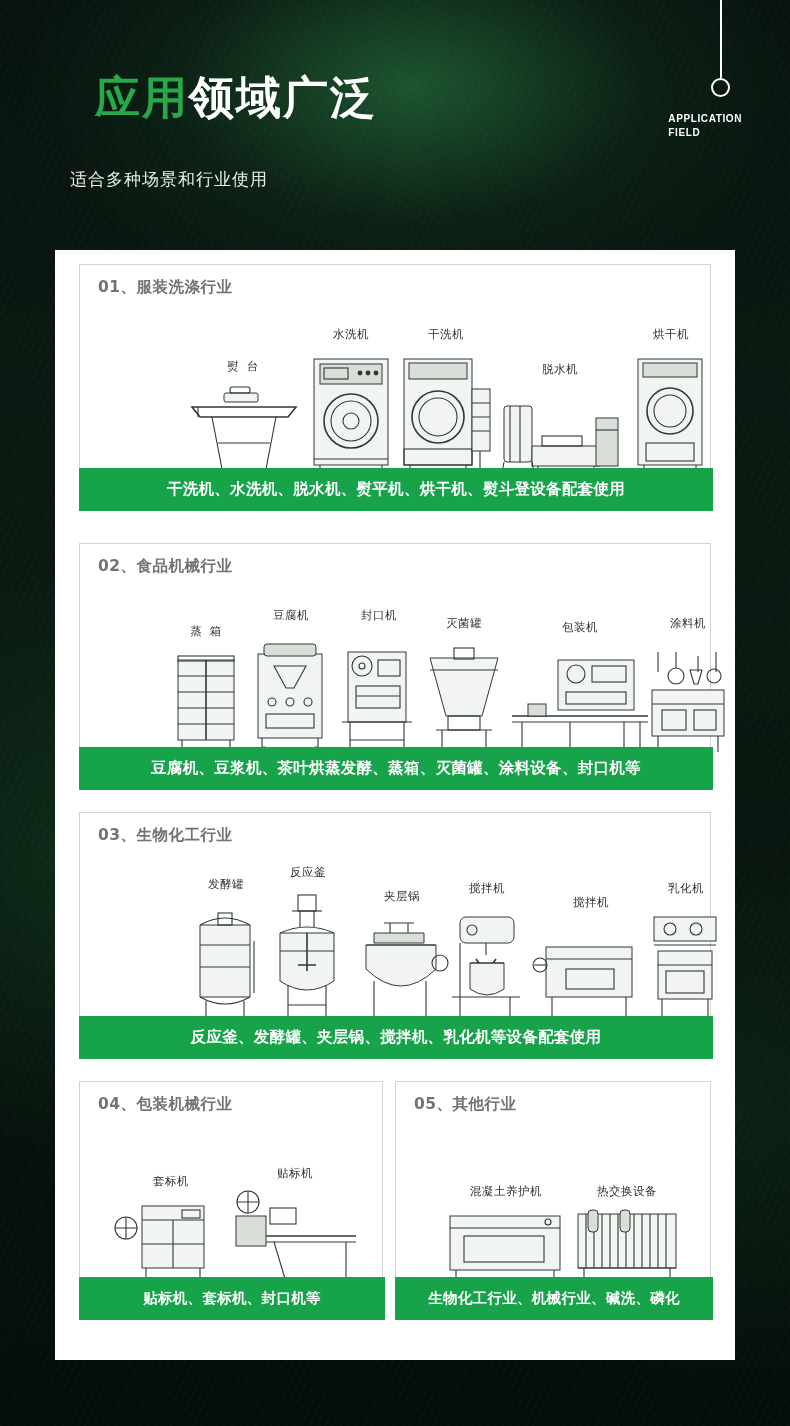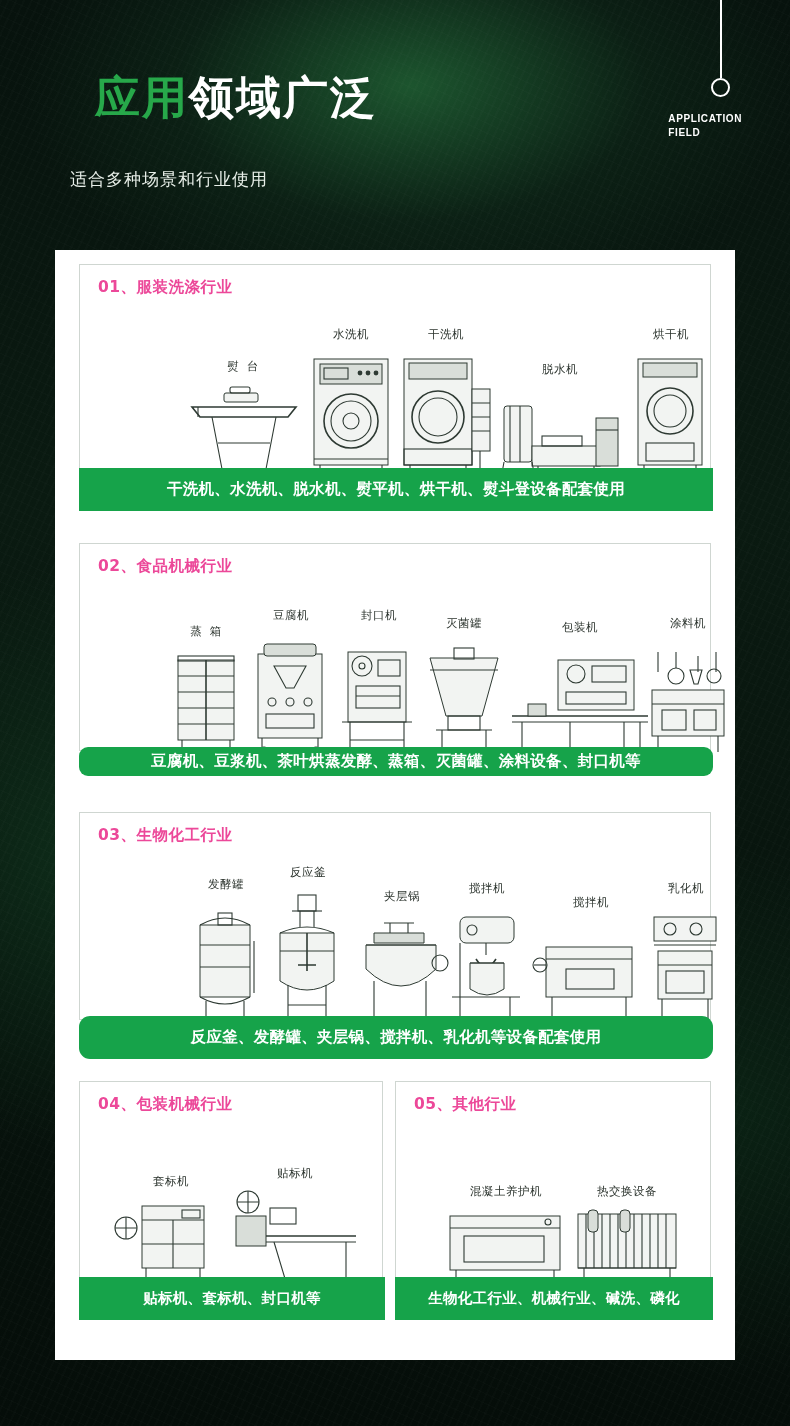--- a/index.html
+++ b/index.html
@@ -65,21 +65,21 @@
     position:absolute; left:55px; top:250px; width:680px; height:1110px;
     background:#ffffff;
   }
   .block {
     position:absolute;
     border:1px solid #cfd6d1;
     background:#ffffff;
   }
   .block-title {
     position:absolute; left:18px; top:12px;
-    font-size:15.5px; font-weight:bold; color:#ec4899;
+    font-size:15.5px; font-weight:bold; color:#737373;
     letter-spacing:0.5px;
     font-family:"DejaVu Sans","Liberation Sans",sans-serif;
   }
   .banner {
     position:absolute;
     background:#16a34a;
     color:#ffffff;
     display:flex; align-items:center; justify-content:center;
     font-size:15.5px; font-weight:bold; letter-spacing:0.3px;
     font-family:"DejaVu Sans","Liberation Sans",sans-serif;
@@ -305,21 +305,21 @@
               <rect class="fll" x="6" y="44" width="72" height="46"></rect>
               <path class="ln" d="M6 58 H78"></path>
               <rect class="ln" x="16" y="64" width="24" height="20"></rect>
               <rect class="ln" x="48" y="64" width="22" height="20"></rect>
               <path class="ln" d="M12 90 V106 M72 90 V106"></path>
             </svg>
           </div>
         </div>
 
       </div>
-      <div class="banner" style="left:-1px; top:203px; width:634px; height:29px;border-radius:9px;">豆腐机、豆浆机、茶叶烘蒸发酵、蒸箱、灭菌罐、涂料设备、封口机等</div>
+      <div class="banner" style="left:-1px; top:203px; width:634px; height:43px;">豆腐机、豆浆机、茶叶烘蒸发酵、蒸箱、灭菌罐、涂料设备、封口机等</div>
     </div>
 
     <div class="block" style="left:24px; top:562px; width:632px; height:208px;">
       <div class="block-title">03、生物化工行业</div>
       <div class="figs">
 
         <div class="fig" style="left:106px; top:24px; width:80px; height:146px;">
           <div class="cap">发酵罐</div>
           <div class="art">
             <svg width="80" height="118" viewBox="0 0 80 118">
@@ -407,21 +407,21 @@
               <path class="ln" d="M10 34 H72"></path>
               <rect class="fll" x="14" y="40" width="54" height="48"></rect>
               <path class="ln" d="M14 54 H68"></path>
               <rect class="ln" x="22" y="60" width="38" height="22"></rect>
               <path class="ln" d="M18 88 V110 M64 88 V110"></path>
             </svg>
           </div>
         </div>
 
       </div>
-      <div class="banner" style="left:-1px; top:203px; width:634px; height:43px;border-radius:11px;">反应釜、发酵罐、夹层锅、搅拌机、乳化机等设备配套使用</div>
+      <div class="banner" style="left:-1px; top:203px; width:634px; height:43px;">反应釜、发酵罐、夹层锅、搅拌机、乳化机等设备配套使用</div>
     </div>
 
     <div class="block" style="left:24px; top:831px; width:304px; height:200px;">
       <div class="block-title">04、包装机械行业</div>
       <div class="figs">
 
         <div class="fig" style="left:32px; top:52px; width:118px; height:110px;">
           <div class="cap">套标机</div>
           <div class="art">
             <svg width="118" height="84" viewBox="0 0 118 84">

